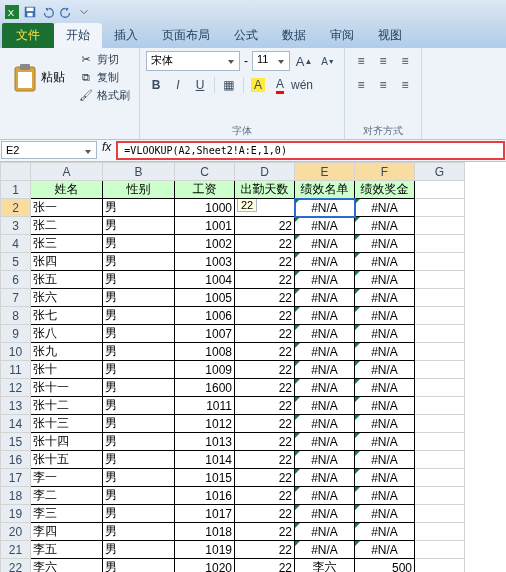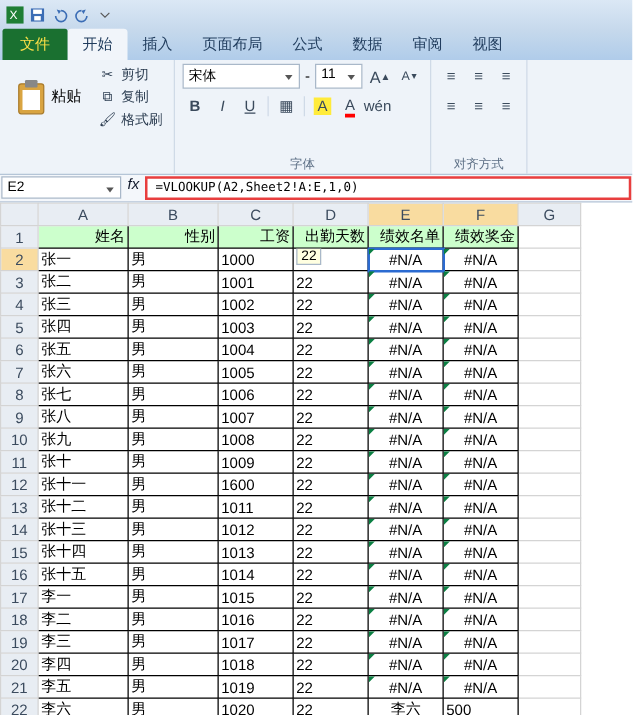--- a/index.html
+++ b/index.html
@@ -44,23 +44,23 @@
   .fx-label { font-style: italic; font-size: 12px; color: #0f172a; }
   .formula-bar { flex: 1; border: 2px solid #e83e3e; background: #fff; font-size: 10px; padding: 2px 6px; display: flex; align-items: center; margin: 1px; font-family: Consolas, monospace; }
   
   .sheet { overflow: auto; }
   table { border-collapse: collapse; table-layout: fixed; }
   th, td { border: 1px solid #d4d4d4; font-size: 12px; height: 17px; padding: 0 2px; overflow: hidden; white-space: nowrap; }
   .rowhdr { width: 30px; background: #e8edf3; text-align: center; color: #3b4b5e; font-weight: normal; }
   .colhdr { background: #e8edf3; text-align: center; color: #3b4b5e; font-weight: normal; height: 18px; }
   .colhdr.sel { background: #f9dca0; }
   .rowhdr.sel { background: #f9dca0; }
-  td.data-header { background: #ccffcc; text-align: right; border: 1px solid #000; }
+  td.data-header { background: #ccffcc; text-align: center; border: 1px solid #000; }
   td.data { border: 1px solid #000; }
-  td.data.r { }
+  td.data.r { text-align: right; }
   td.data.c { text-align: center; }
   td.err { position: relative; }
   td.err::before { content: ""; position: absolute; left: 0; top: 0; border-top: 5px solid #0b8043; border-right: 5px solid transparent; }
   .active-cell { outline: 2px solid #2b6bd1; outline-offset: -1px; }
   .hint-box { position: absolute; border: 1px solid #a9b8c9; background: #ffffe1; font-size: 11px; padding: 0 3px; }
   col.cA { width: 72px; } col.cB { width: 72px; } col.cC { width: 60px; }
   col.cD { width: 60px; } col.cE { width: 60px; } col.cF { width: 60px; } col.cG { width: 50px; }
 </style>
 </head>
 <body>

